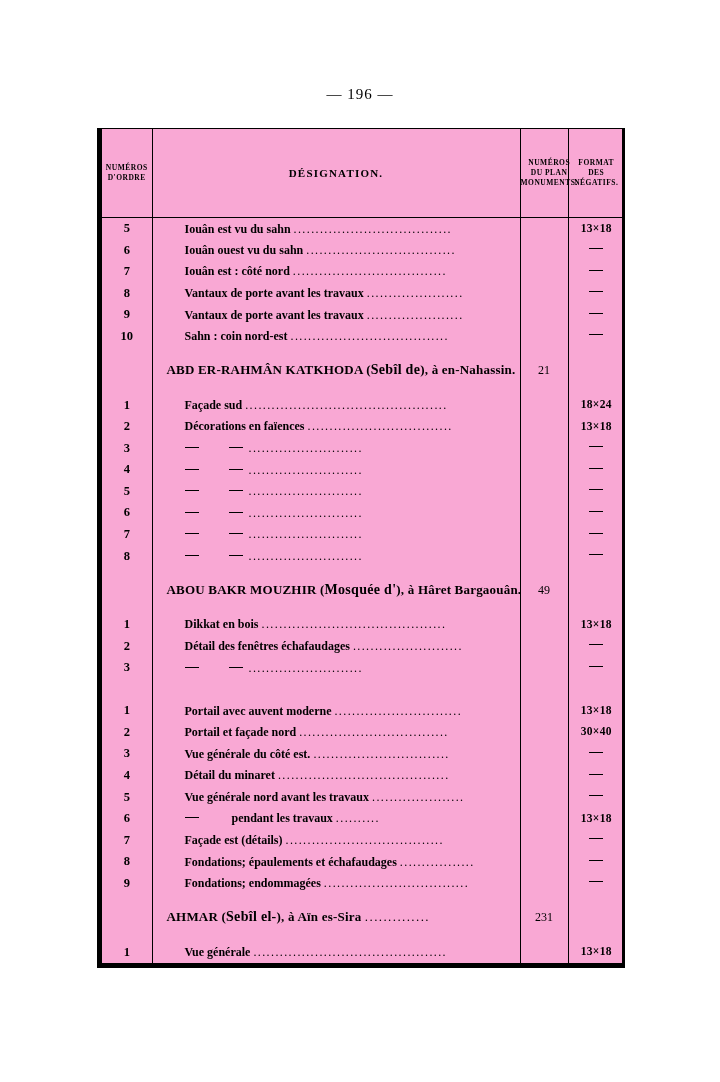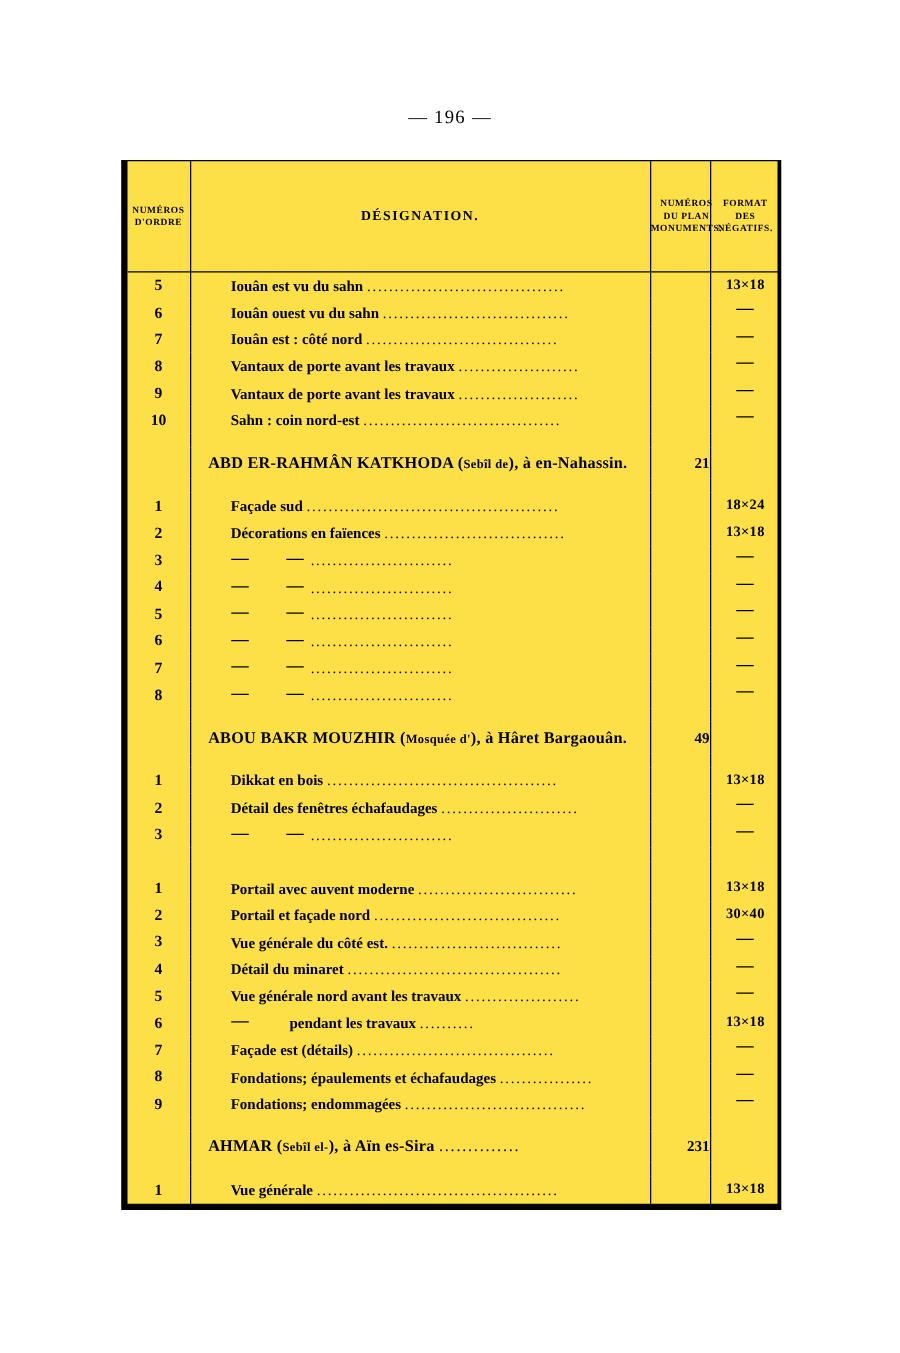--- a/index.html
+++ b/index.html
@@ -35,21 +35,21 @@
     position: absolute;
     left: 97px;
     top: 128px;
     width: 528px;
     height: 840px;
     border-left: 5px solid #000;
     border-right: 3px solid #000;
     border-top: 1.5px solid #000;
     border-bottom: 5px solid #000;
     box-sizing: border-box;
-    background: #fde047;
+    background: #f9a8d4;
   }
   table.main {
     width: 100%;
     height: 100%;
     border-collapse: collapse;
     table-layout: fixed;
   }
   col.c-num { width: 50px; }
   col.c-desc { width: 368px; }
   col.c-plan { width: 48px; }
@@ -108,23 +108,23 @@
     letter-spacing: 1.4px;
     font-weight: normal;
   }
   td.desc .dash {
     display: inline-block;
     width: 14px;
     border-bottom: 1.4px solid #000;
     vertical-align: 4px;
   }
   td.plan {
-    text-align: right;
+    text-align: center;
     font-size: 12px;
-    font-weight: bold;
+    font-weight: normal;
   }
   td.format {
     text-align: center;
     font-size: 11.5px;
     font-weight: bold;
     letter-spacing: 0.3px;
   }
   td.format .dash-mark {
     display: inline-block;
     width: 14px;
@@ -132,21 +132,21 @@
     vertical-align: 4px;
   }
 
   tr.section td.desc {
     padding-left: 14px;
     font-size: 13px;
     font-weight: bold;
     letter-spacing: 0.2px;
   }
   tr.section td.desc .smallcap {
-    font-size: 10px;
+    font-size: 14px;
     letter-spacing: 0.3px;
   }
   tr.section { height: 24px; }
 </style>
 </head>
 <body>
 
 <div class="page">
 
   <div class="page-number">— 196 —</div>

